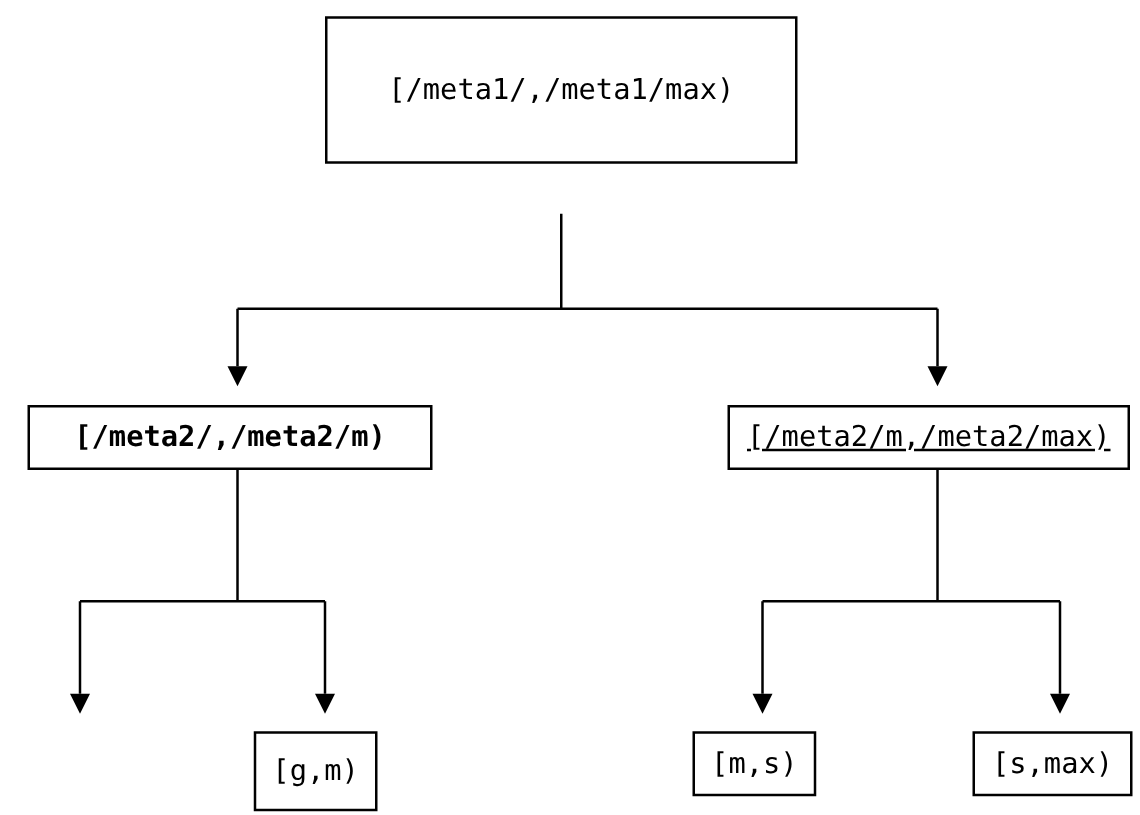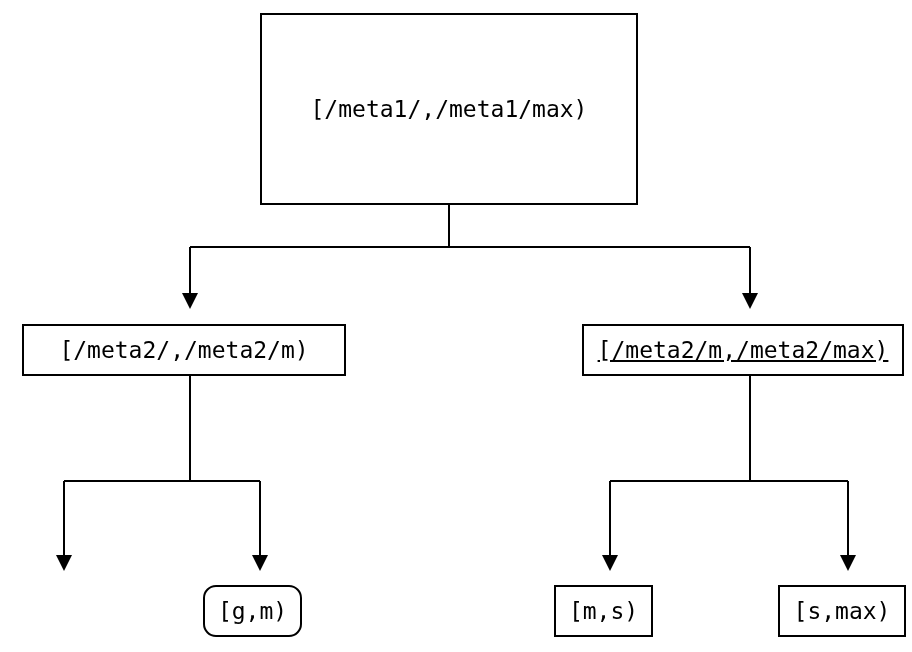--- a/index.html
+++ b/index.html
@@ -67,34 +67,34 @@
     <path class="arrow-head" d="M252,555 h16 l-8,16 z"></path>
 
     <path class="edge-line" d="M750,376 V481"></path>
     <path class="edge-line" d="M610,481 H848"></path>
     <path class="edge-line" d="M610,481 V555"></path>
     <path class="edge-line" d="M848,481 V555"></path>
     <path class="arrow-head" d="M602,555 h16 l-8,16 z"></path>
     <path class="arrow-head" d="M840,555 h16 l-8,16 z"></path>
   </svg>
 
-  <div class="node" style="left:260px; top:13px; width:378px; height:192px;">
+  <div class="node" style="left:260px; top:13px; width:378px; height:118px;">
     <span>[/meta1/,/meta1/max)</span>
   </div>
 
-  <div class="node" style="left:22px; top:324px; width:324px; height:52px;">
+  <div class="node" style="left:22px; top:324px; width:324px; height:52px;font-weight:bold;">
     <span>[/meta2/,/meta2/m)</span>
   </div>
 
   <div class="node" style="left:582px; top:324px; width:322px; height:52px;text-decoration:underline;">
     <span>[/meta2/m,/meta2/max)</span>
   </div>
 
 
-  <div class="node" style="left:203px; top:585px; width:99px; height:52px;border-radius:13px;">
+  <div class="node" style="left:203px; top:585px; width:99px; height:64px;">
     <span>[g,m)</span>
   </div>
 
   <div class="node" style="left:554px; top:585px; width:99px; height:52px;">
     <span>[m,s)</span>
   </div>
 
   <div class="node" style="left:778px; top:585px; width:128px; height:52px;">
     <span>[s,max)</span>
   </div>

